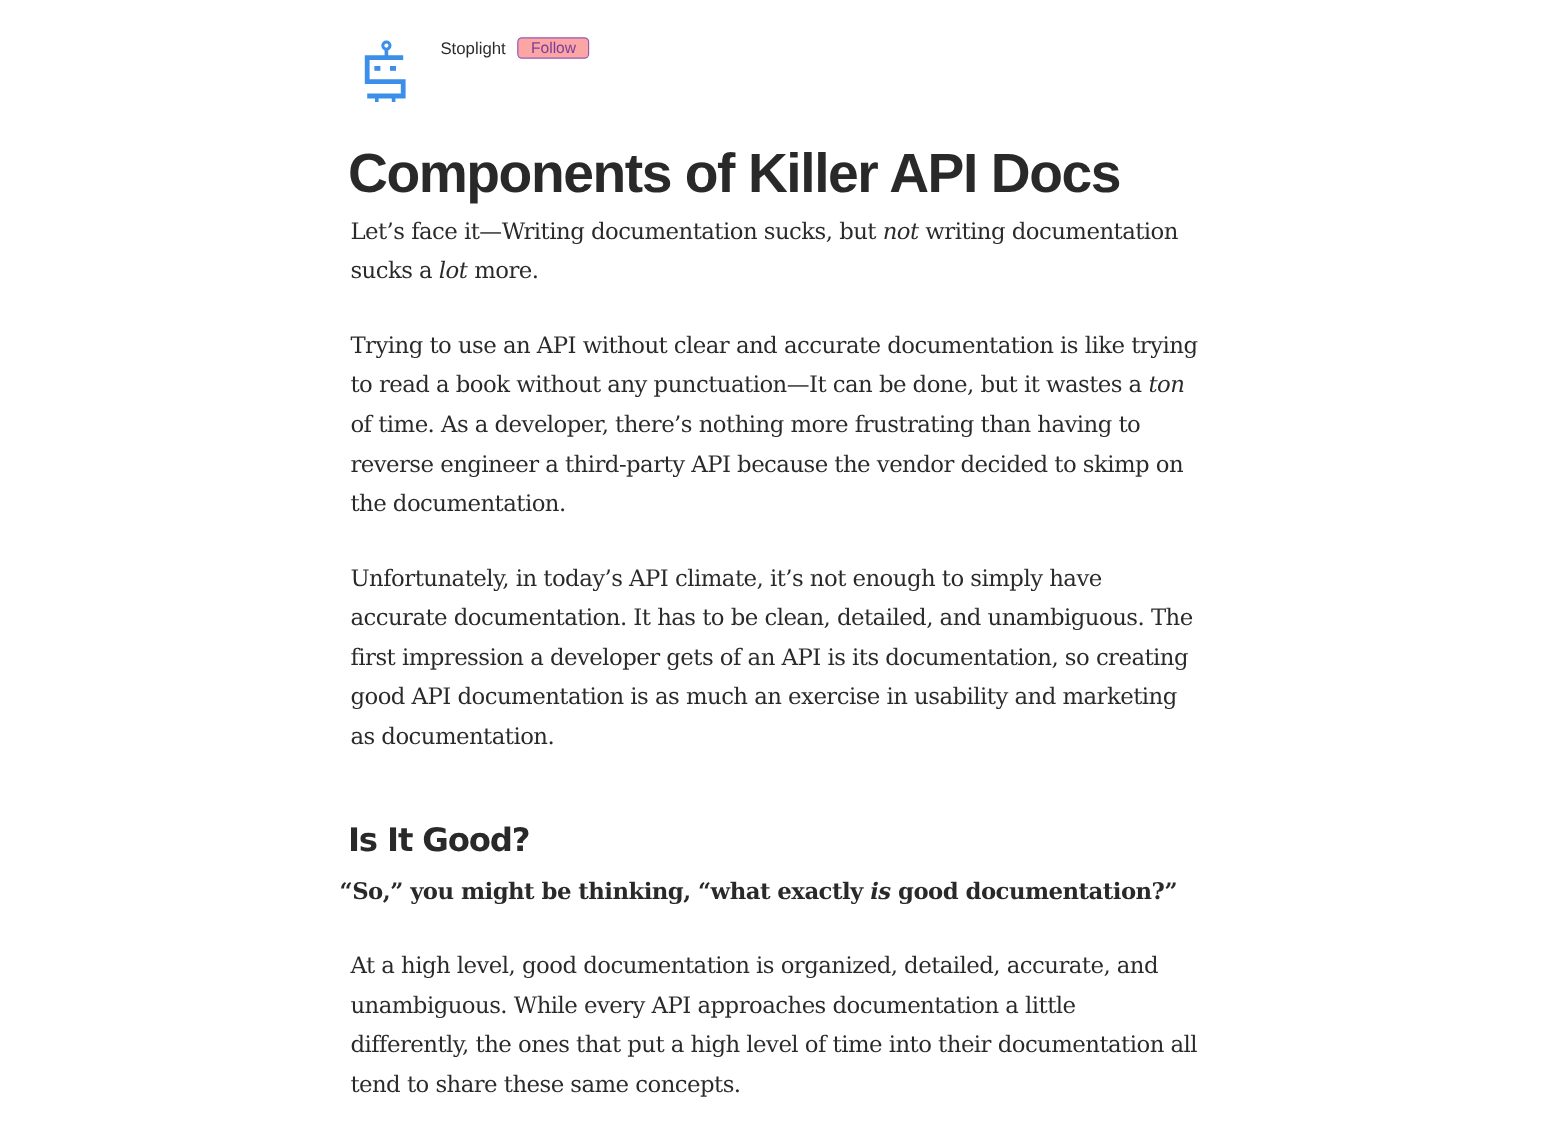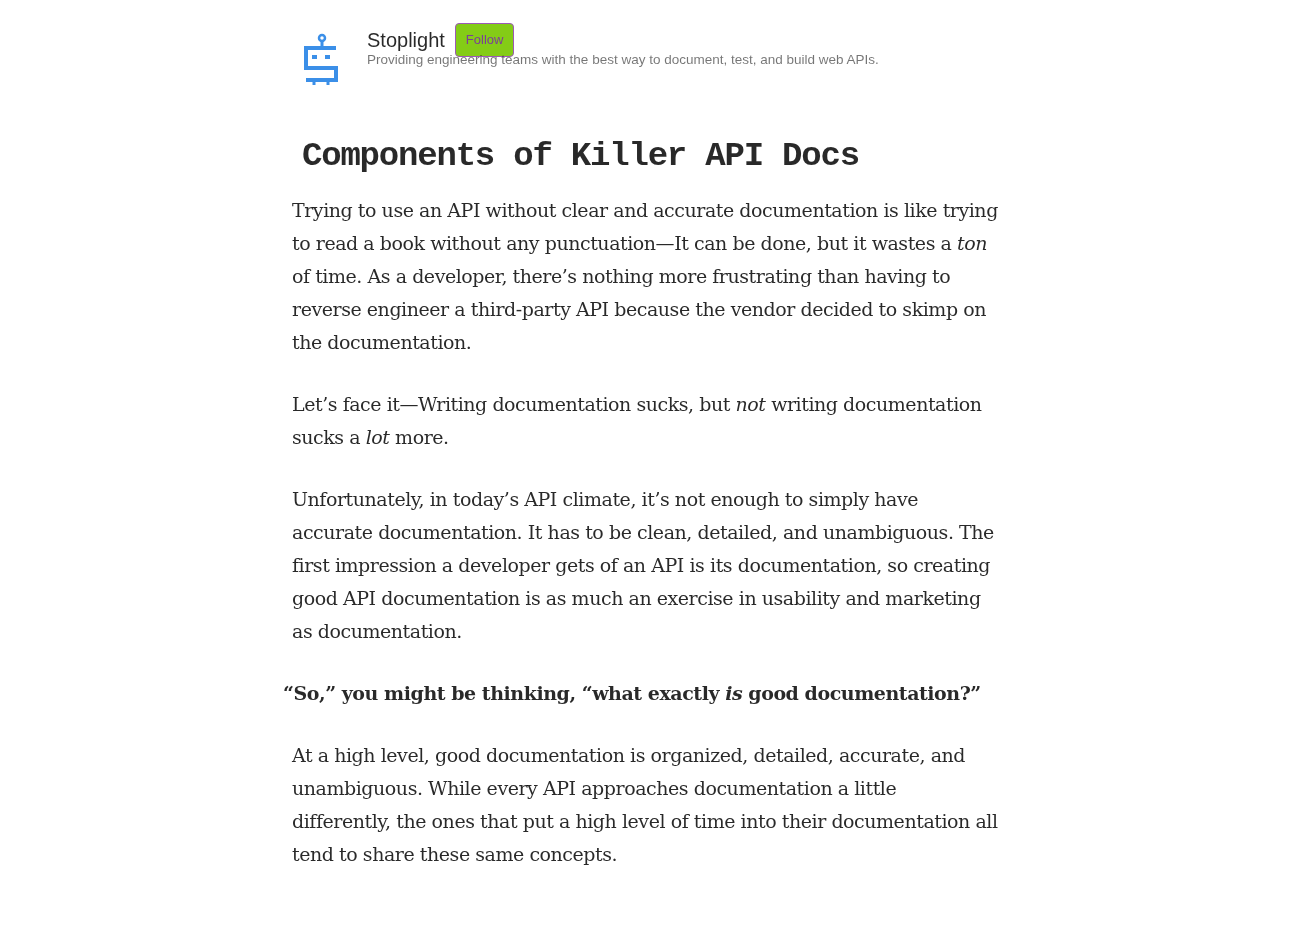--- a/index.html
+++ b/index.html
@@ -33,33 +33,33 @@
       left: 67px;
       top: 0;
       font-family: "Liberation Sans", sans-serif;
     }
     .author-row {
       display: flex;
       align-items: center;
       height: 20px;
     }
     .author-name {
-      font-size: 20px;
+      font-size: 14px;
       color: rgba(0,0,0,0.84);
     }
     .follow-btn {
       margin-left: 10px;
       font-family: "Liberation Sans", sans-serif;
       font-size: 13px;
       line-height: 16px;
-      padding: 16px 10px;
+      padding: 0 10px;
       border: 1px solid #9b59b6;
       border-radius: 4px;
       color: #7b3d99;
-      background: #84cc16;
+      background: #fca5a5;
       cursor: pointer;
       height: 18px;
       box-sizing: border-box;
       display: inline-flex;
       align-items: center;
     }
     .author-bio, .post-meta {
       font-size: 13.5px;
       color: rgba(0,0,0,0.54);
       line-height: 20px;
@@ -67,24 +67,24 @@
     .post-meta .dot {
       padding: 0 4px;
     }
     .article {
       position: absolute;
       left: 290px;
       top: 118px;
       width: 710px;
     }
     h1.title {
-      margin: 12px;
-      font-family: Liberation Mono, monospace;
+      margin: 0;
+      font-family: Liberation Sans, sans-serif;
       font-weight: bold;
-      font-size: 34px;
+      font-size: 46px;
       letter-spacing: -1.2px;
       line-height: 52px;
       color: rgba(0,0,0,0.84);
     }
     p.body {
       margin: 0 0 29px 2px;
       font-family: "DejaVu Serif", serif;
       font-size: 19px;
       line-height: 33px;
       letter-spacing: -0.45px;
@@ -120,30 +120,30 @@
       <rect x="25" y="23" width="5" height="4" fill="#3b8fe8" stroke="none"></rect>
       <line x1="14" y1="48" x2="14" y2="53" stroke-width="3"></line>
       <line x1="28" y1="48" x2="28" y2="53" stroke-width="3"></line>
     </svg>
   </div>
   <div class="author-info">
     <div class="author-row">
       <span class="author-name">Stoplight</span>
       <button class="follow-btn">Follow</button>
     </div>
-    <div class="author-bio">Providing engineering teams with the best way to document, test, and build web APIs.</div>
   </div>
 </div>
 
 <div class="article">
   <h1 class="title">Components of Killer API Docs</h1>
 
+  <p class="body first"><span>Let’s face it—Writing documentation sucks, but </span><em>not</em><span> writing documentation sucks a </span><em>lot</em><span> more.</span></p>
+
   <p class="body"><span>Trying to use an API without clear and accurate documentation is like trying to read a book without any punctuation—It can be done, but it wastes a </span><em>ton</em><span> of time. As a developer, there’s nothing more frustrating than having to reverse engineer a third-party API because the vendor decided to skimp on the documentation.</span></p>
-
-  <p class="body first"><span>Let’s face it—Writing documentation sucks, but </span><em>not</em><span> writing documentation sucks a </span><em>lot</em><span> more.</span></p>
 
   <p class="body"><span>Unfortunately, in today’s API climate, it’s not enough to simply have accurate documentation. It has to be clean, detailed, and unambiguous. The first impression a developer gets of an API is its documentation, so creating good API documentation is as much an exercise in usability and marketing as documentation.</span></p>
 
+  <h2 class="section">Is It Good?</h2>
 
   <p class="body hang"><span>“So,” you might be thinking, “what exactly </span><em>is</em><span> good documentation?”</span></p>
 
   <p class="body"><span>At a high level, good documentation is organized, detailed, accurate, and unambiguous. While every API approaches documentation a little differently, the ones that put a high level of time into their documentation all tend to share these same concepts.</span></p>
 </div>
 
 </body></html>

